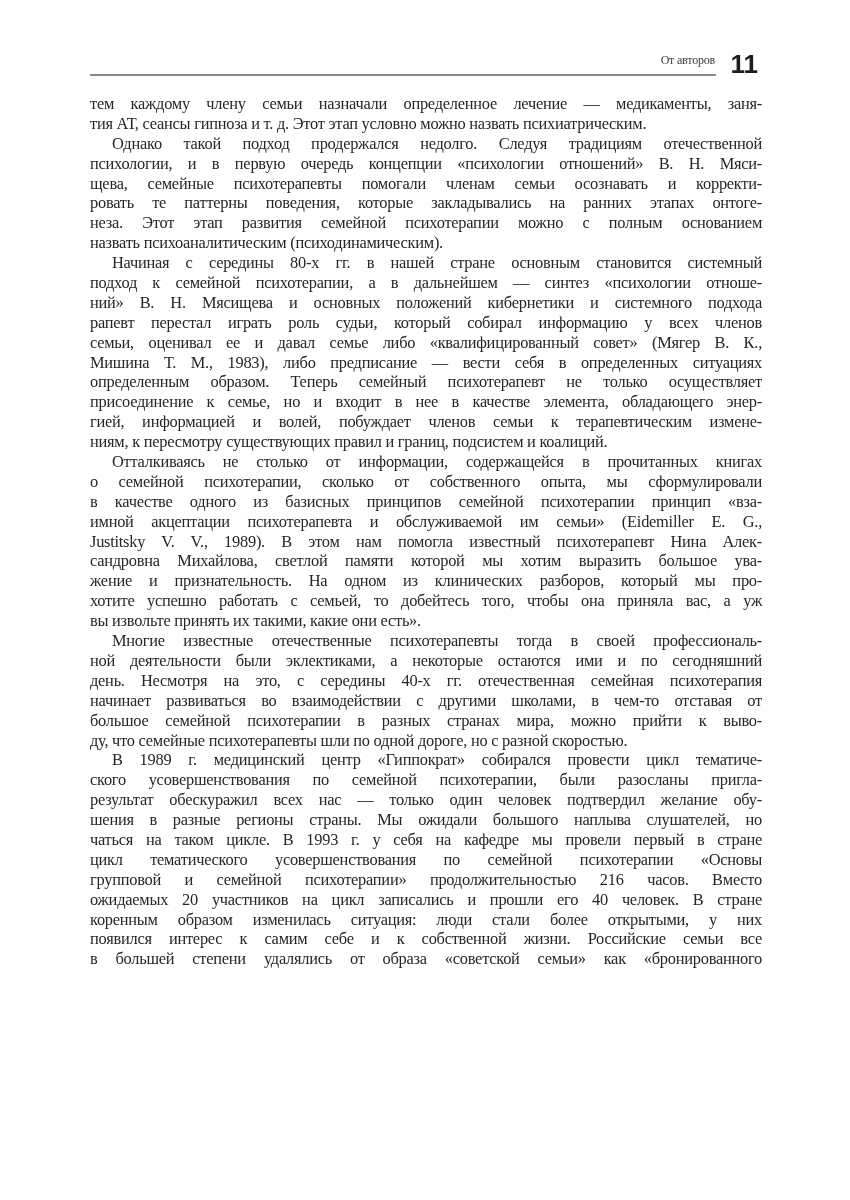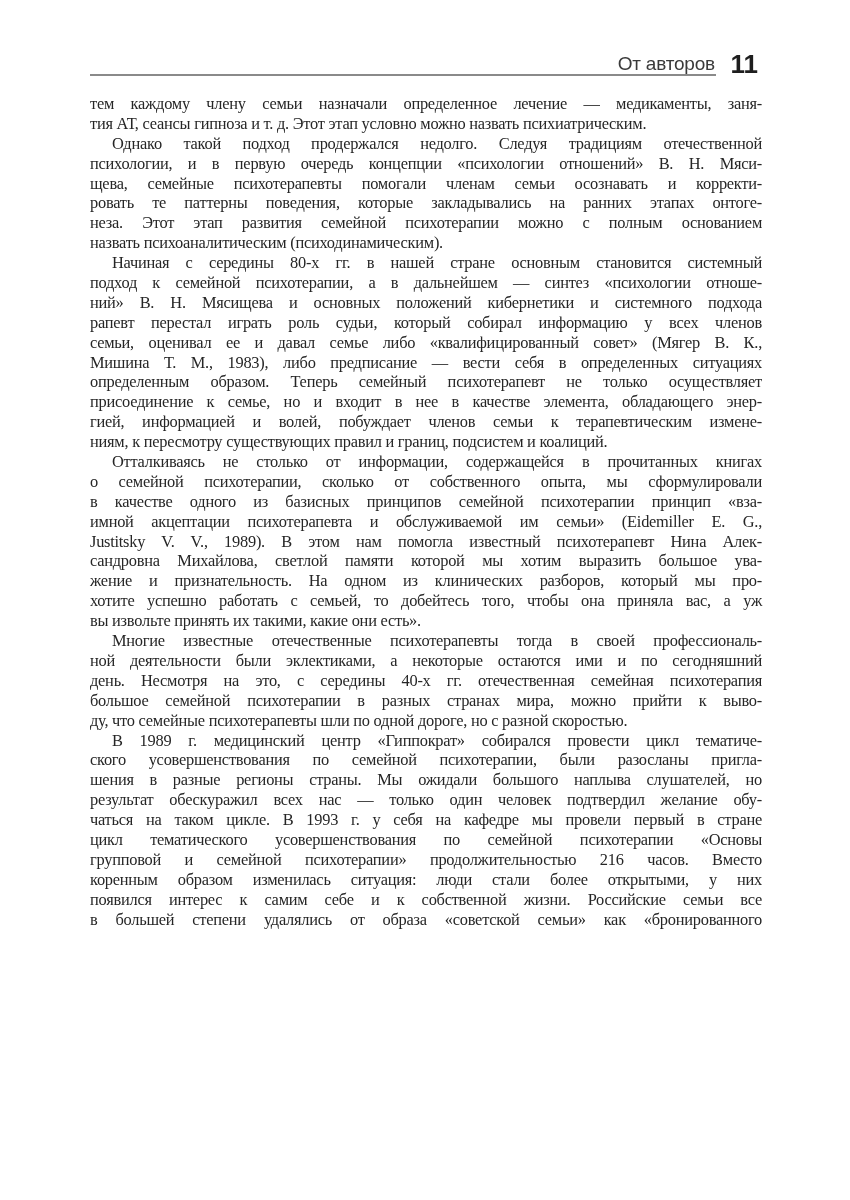--- a/index.html
+++ b/index.html
@@ -25,22 +25,22 @@
       left: 0;
       top: 24px;
       width: 626px;
       height: 1.5px;
       background: #8a8a8a;
     }
     .rh-title {
       position: absolute;
       right: 47px;
       top: 3px;
-      font-family: Liberation Sans, sans-serif;
-      font-size: 19px;
+      font-family: Liberation Serif, serif;
+      font-size: 12px;
       color: #3a3a3a;
       letter-spacing: -0.2px;
     }
     .rh-page {
       position: absolute;
       right: 4px;
       top: -1px;
       font-family: "Liberation Sans", sans-serif;
       font-size: 26px;
       font-weight: bold;
@@ -113,28 +113,30 @@
       <span class="line">Justitsky V. V., 1989). В этом нам помогла известный психотерапевт Нина Алек-</span>
       <span class="line">сандровна Михайлова, светлой памяти которой мы хотим выразить большое ува-</span>
       <span class="line">жение и признательность. На одном из клинических разборов, который мы про-</span>
       <span class="line">хотите успешно работать с семьей, то добейтесь того, чтобы она приняла вас, а уж</span>
       <span class="line last">вы извольте принять их такими, какие они есть».</span>
     </div>
     <div>
       <span class="line indent">Многие известные отечественные психотерапевты тогда в своей профессиональ-</span>
       <span class="line">ной деятельности были эклектиками, а некоторые остаются ими и по сегодняшний</span>
       <span class="line">день. Несмотря на это, с середины 40-х гг. отечественная семейная психотерапия</span>
+      <span class="line">начинает развиваться во взаимодействии с другими школами, в чем-то отставая от</span>
       <span class="line">большое семейной психотерапии в разных странах мира, можно прийти к выво-</span>
       <span class="line last">ду, что семейные психотерапевты шли по одной дороге, но с разной скоростью.</span>
     </div>
     <div>
       <span class="line indent">В 1989 г. медицинский центр «Гиппократ» собирался провести цикл тематиче-</span>
       <span class="line">ского усовершенствования по семейной психотерапии, были разосланы пригла-</span>
+      <span class="line">результат обескуражил всех нас — только один человек подтвердил желание обу-</span>
       <span class="line">шения в разные регионы страны. Мы ожидали большого наплыва слушателей, но</span>
-      <span class="line">результат обескуражил всех нас — только один человек подтвердил желание обу-</span>
       <span class="line">чаться на таком цикле. В 1993 г. у себя на кафедре мы провели первый в стране</span>
       <span class="line">цикл тематического усовершенствования по семейной психотерапии «Основы</span>
       <span class="line">групповой и семейной психотерапии» продолжительностью 216 часов. Вместо</span>
+      <span class="line">ожидаемых 20 участников на цикл записались и прошли его 40 человек. В стране</span>
       <span class="line">коренным образом изменилась ситуация: люди стали более открытыми, у них</span>
       <span class="line">появился интерес к самим себе и к собственной жизни. Российские семьи все</span>
       <span class="line">в большей степени удалялись от образа «советской семьи» как «бронированного</span>
     </div>
   </div>
 
 </body></html>

